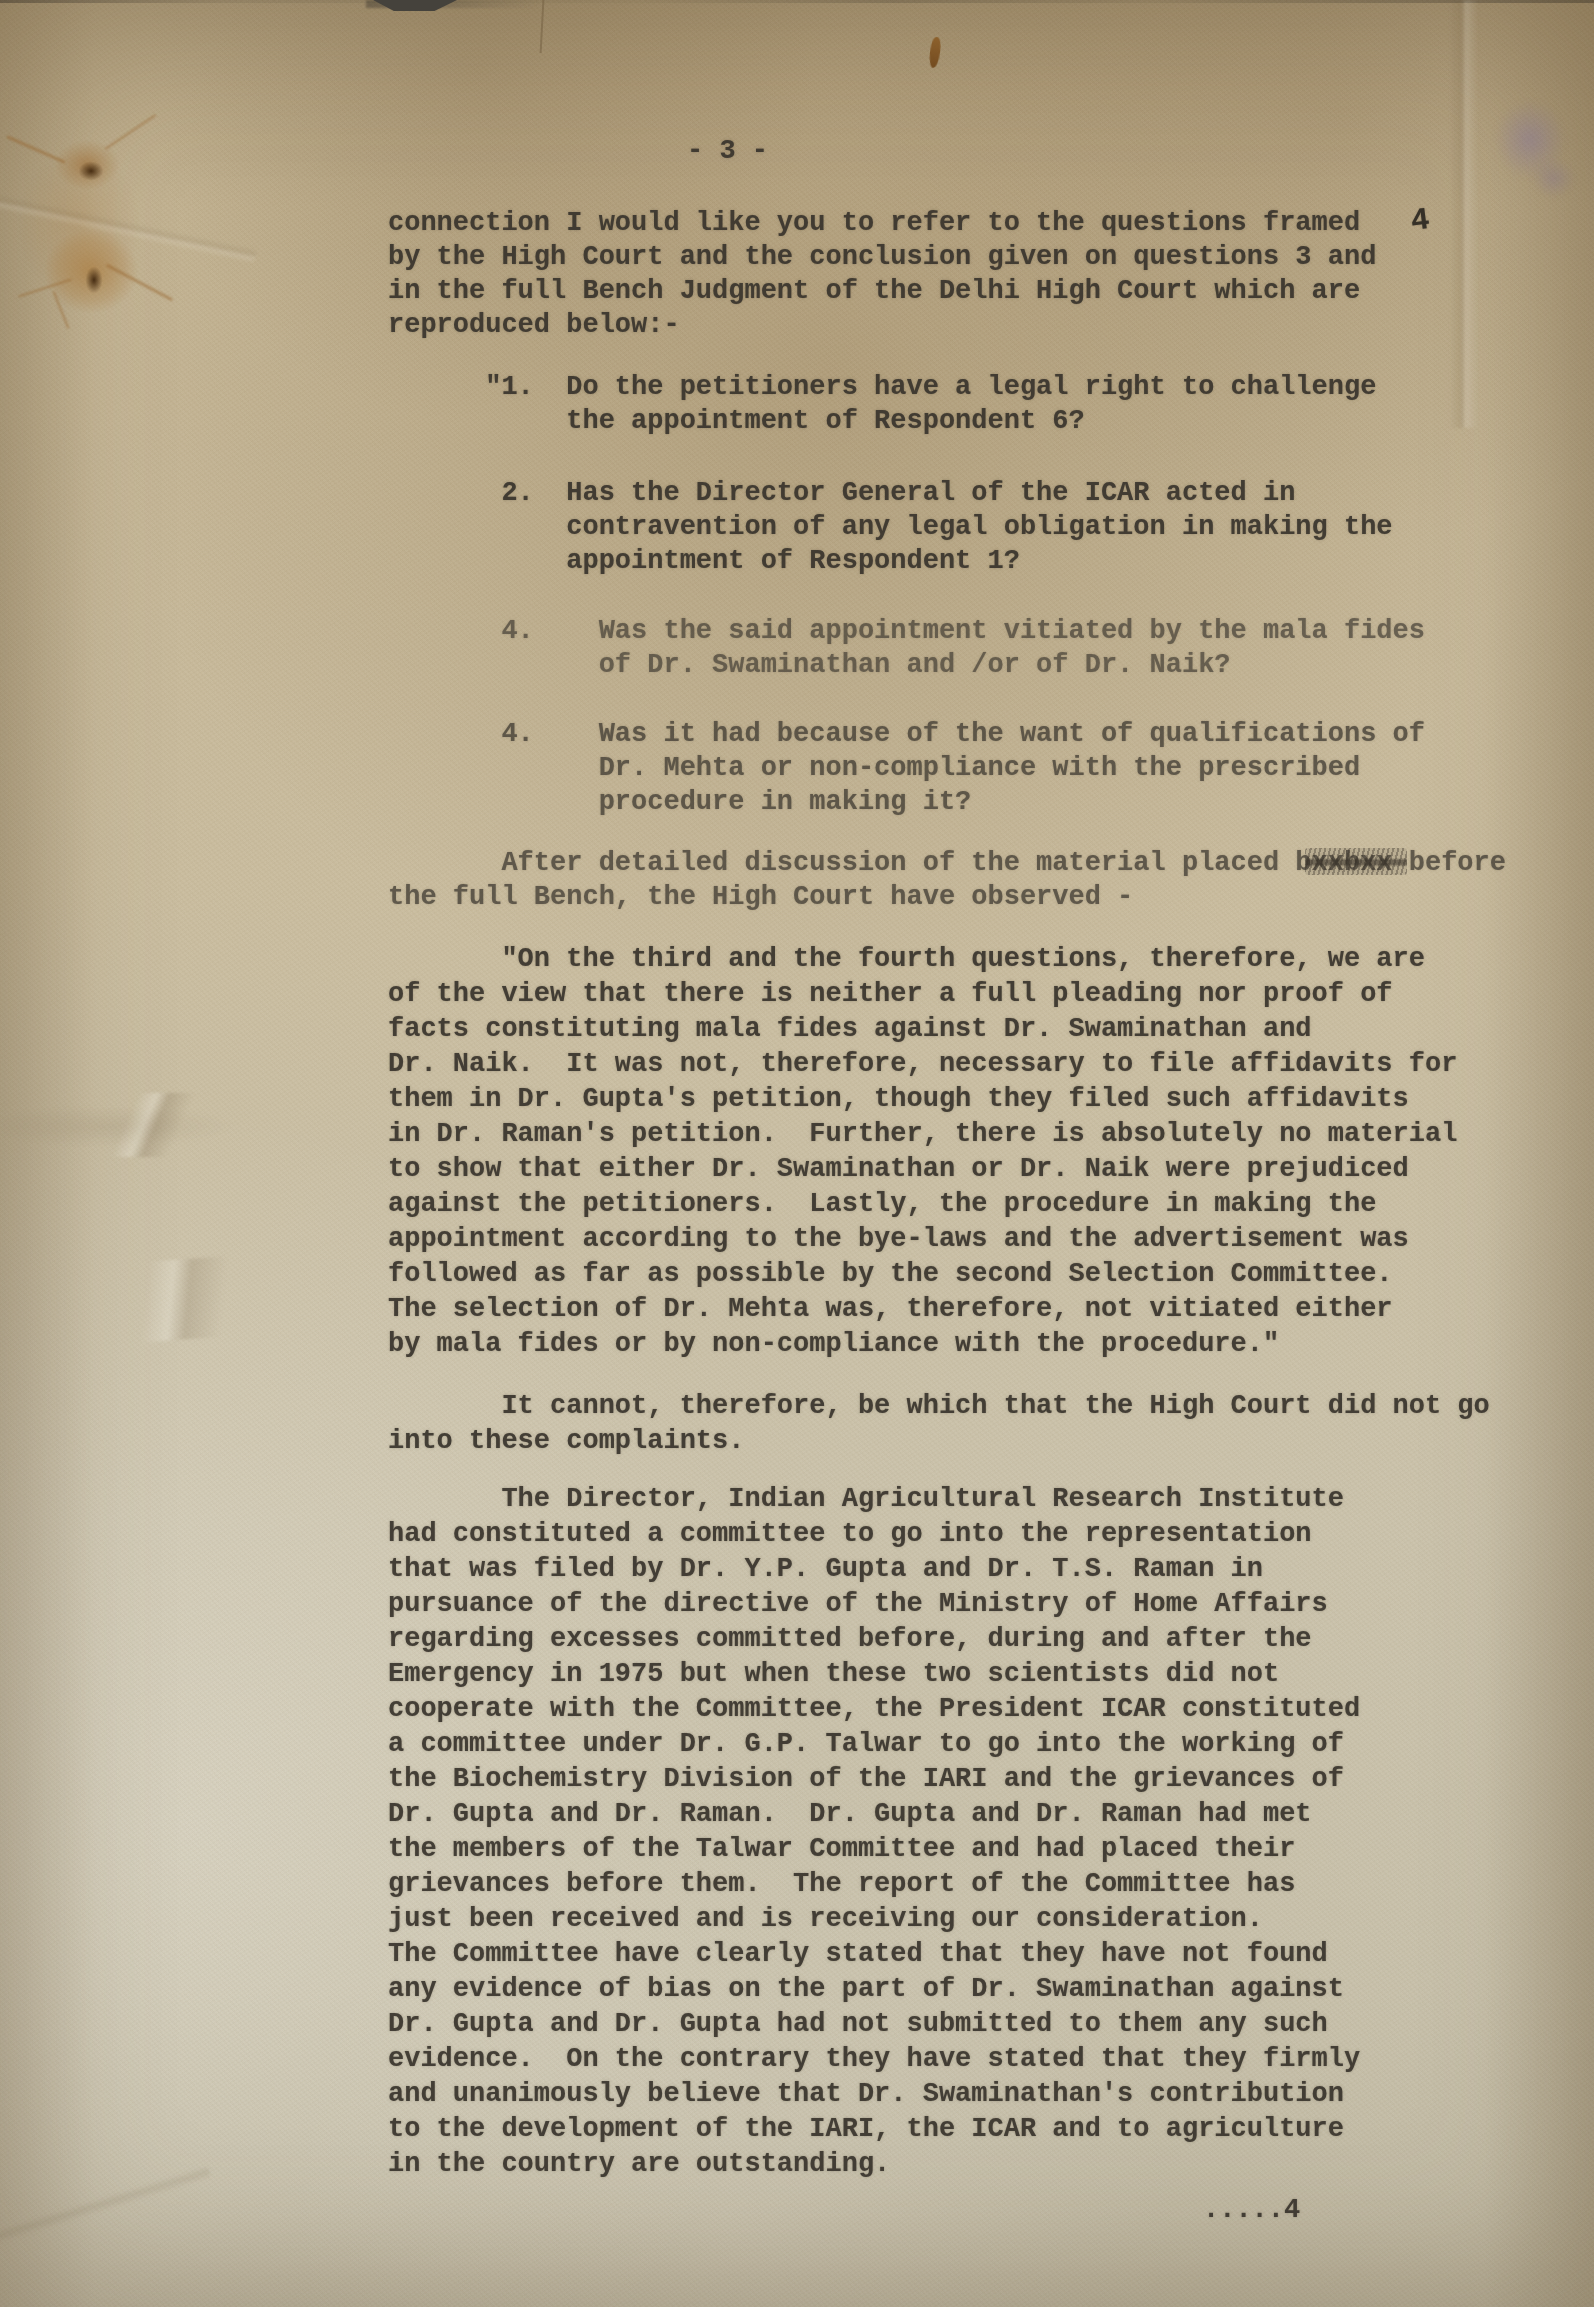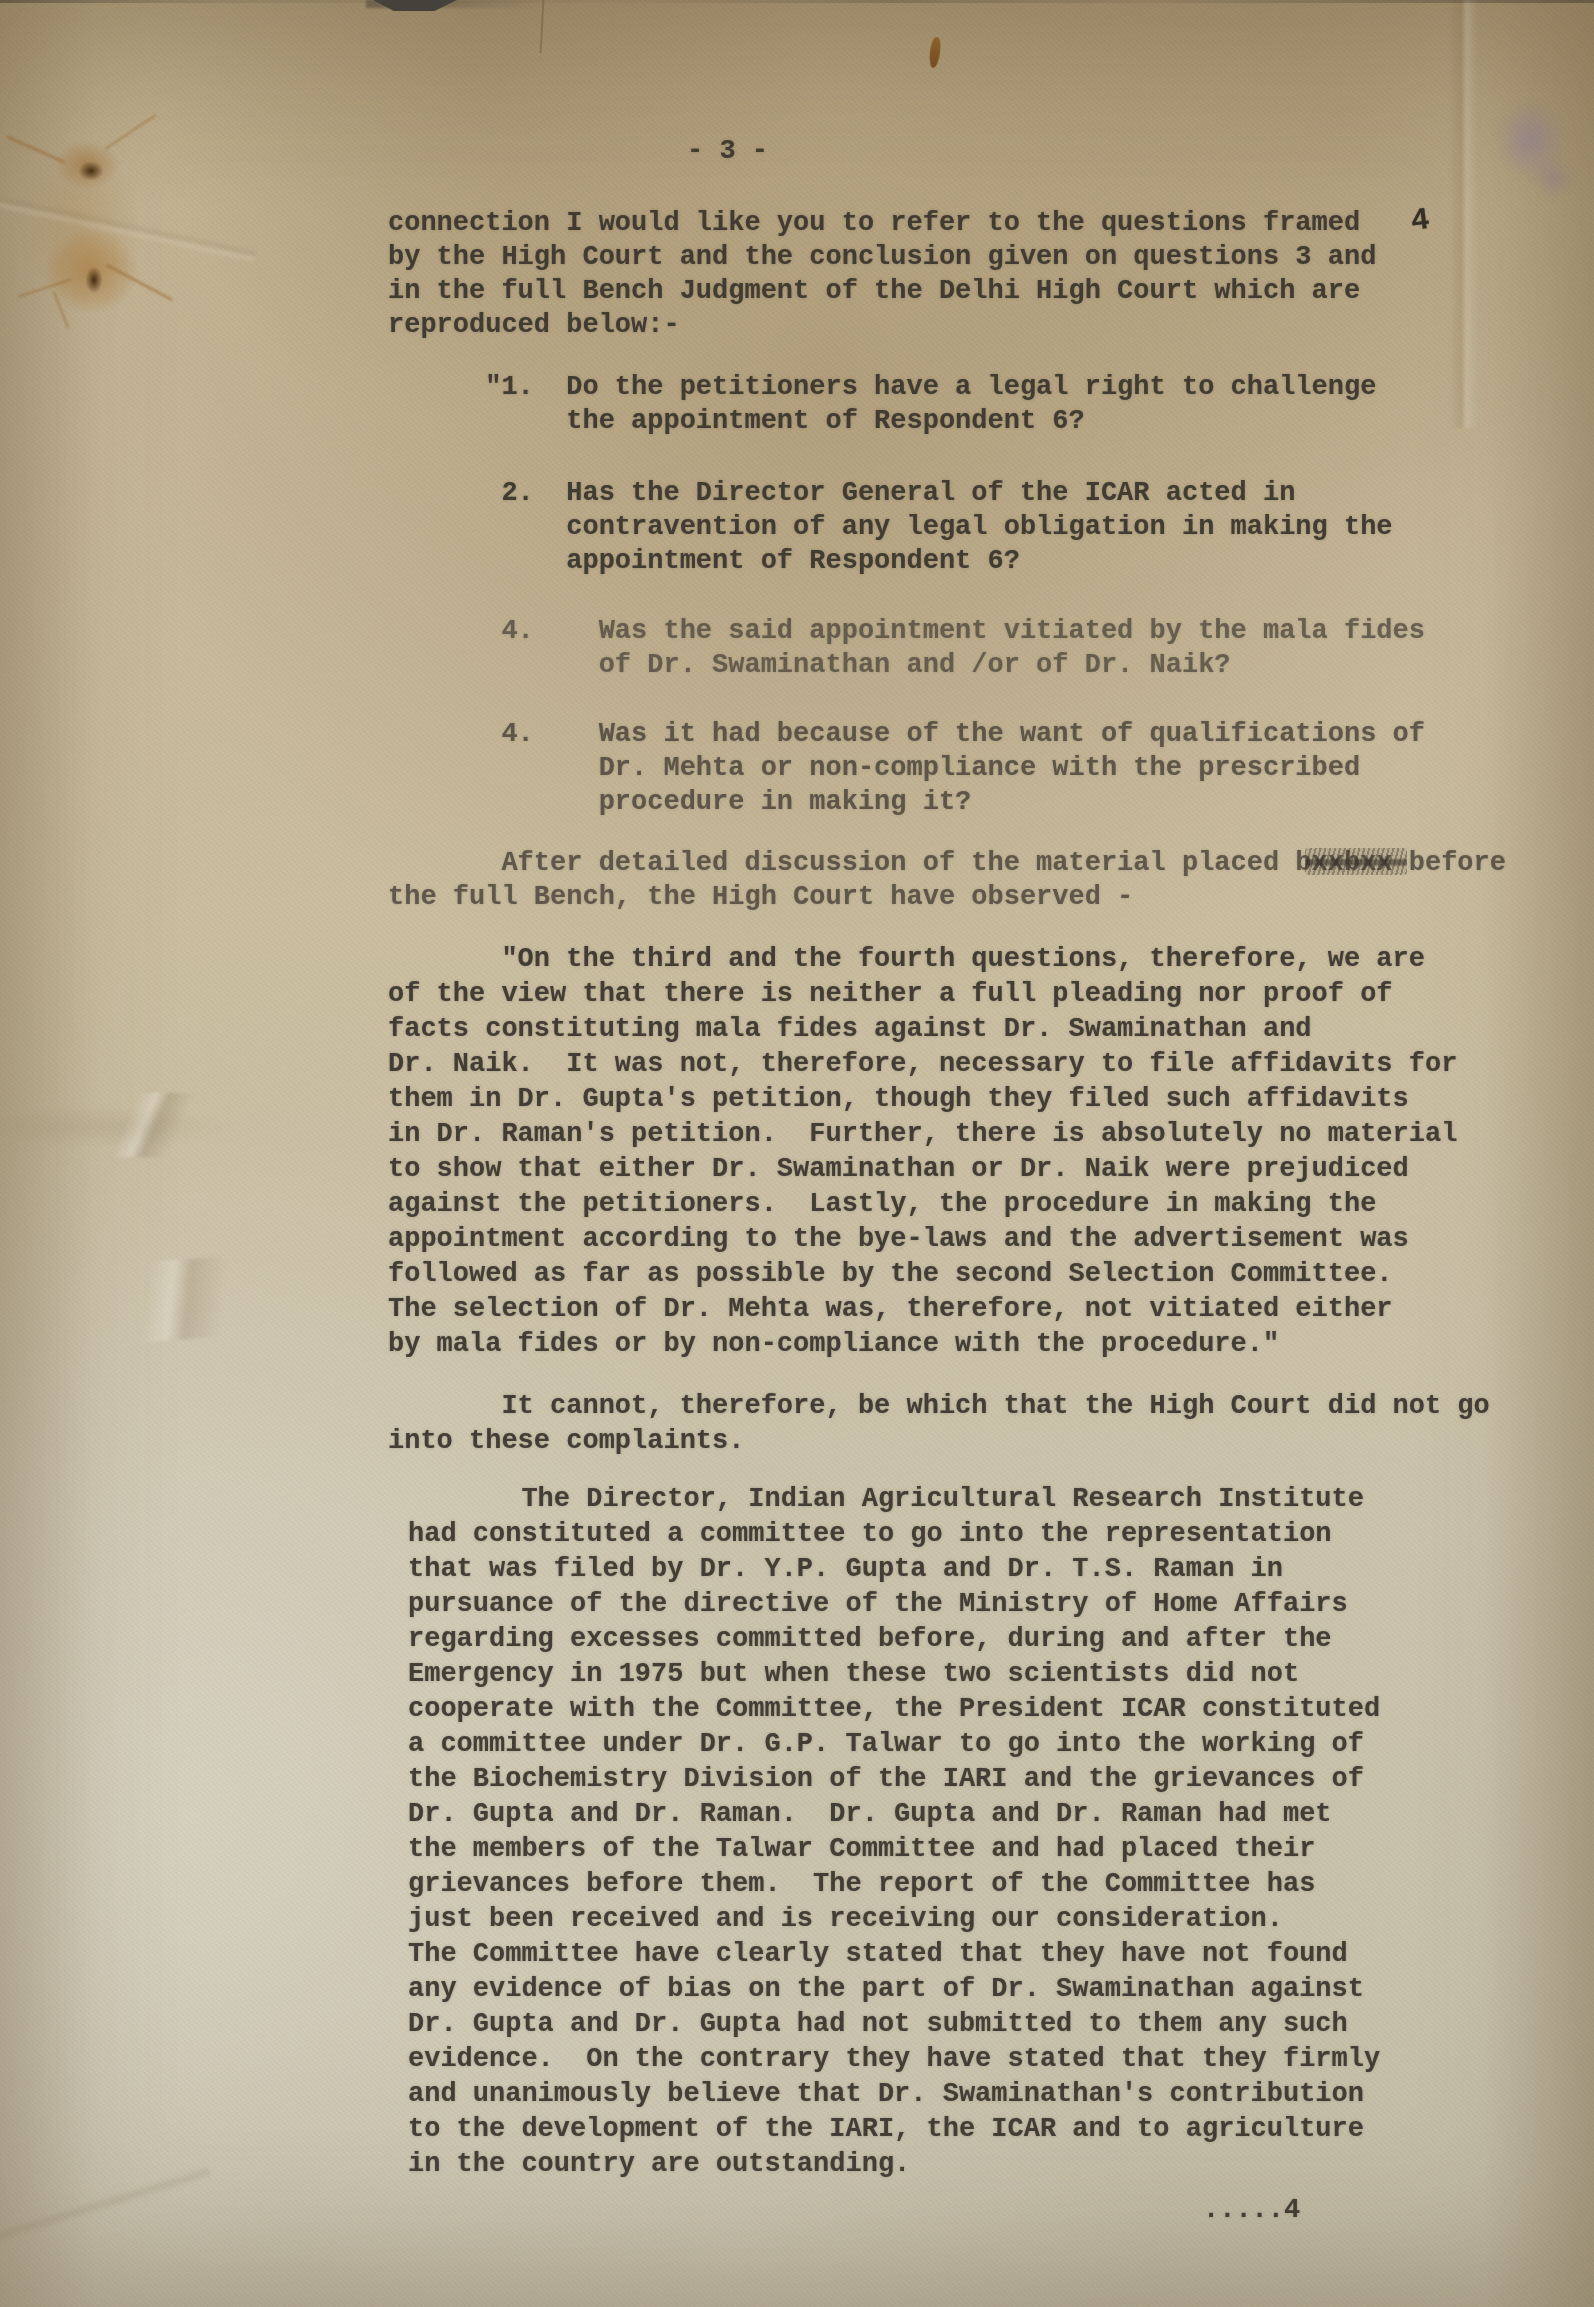--- a/index.html
+++ b/index.html
@@ -151,21 +151,21 @@
 in the full Bench Judgment of the Delhi High Court which are
 reproduced below:-</div>
 
 <div class="raised-four">4</div>
 
 <div class="typed" style="left:388px; top:370px;">      "1.  Do the petitioners have a legal right to challenge
            the appointment of Respondent 6?</div>
 
 <div class="typed" style="left:388px; top:476px;">       2.  Has the Director General of the ICAR acted in
            contravention of any legal obligation in making the
-           appointment of Respondent 6?</div>
+           appointment of Respondent 1?</div>
 
 <div class="typed sofaint" style="left:388px; top:614px;">       4.    Was the said appointment vitiated by the mala fides
              of Dr. Swaminathan and /or of Dr. Naik?</div>
 
 <div class="typed faint" style="left:388px; top:717px;">       4.    Was it had because of the want of qualifications of
              Dr. Mehta or non-compliance with the prescribed
              procedure in making it?</div>
 
 <div class="typed faint" style="left:388px; top:846px;">       After detailed discussion of the material placed bxxbxx before
 the full Bench, the High Court have observed -</div>
@@ -180,21 +180,21 @@
 to show that either Dr. Swaminathan or Dr. Naik were prejudiced
 against the petitioners.  Lastly, the procedure in making the
 appointment according to the bye-laws and the advertisement was
 followed as far as possible by the second Selection Committee.
 The selection of Dr. Mehta was, therefore, not vitiated either
 by mala fides or by non-compliance with the procedure."</div>
 
 <div class="typed pitch52" style="left:388px; top:1389px;">       It cannot, therefore, be which that the High Court did not go
 into these complaints.</div>
 
-<div class="typed pitch52" style="left:388px; top:1482px;margin-left:20px;">       The Director, Indian Agricultural Research Institute
+<div class="typed pitch52" style="left:388px; top:1482px;">       The Director, Indian Agricultural Research Institute
 had constituted a committee to go into the representation
 that was filed by Dr. Y.P. Gupta and Dr. T.S. Raman in
 pursuance of the directive of the Ministry of Home Affairs
 regarding excesses committed before, during and after the
 Emergency in 1975 but when these two scientists did not
 cooperate with the Committee, the President ICAR constituted
 a committee under Dr. G.P. Talwar to go into the working of
 the Biochemistry Division of the IARI and the grievances of
 Dr. Gupta and Dr. Raman.  Dr. Gupta and Dr. Raman had met
 the members of the Talwar Committee and had placed their

